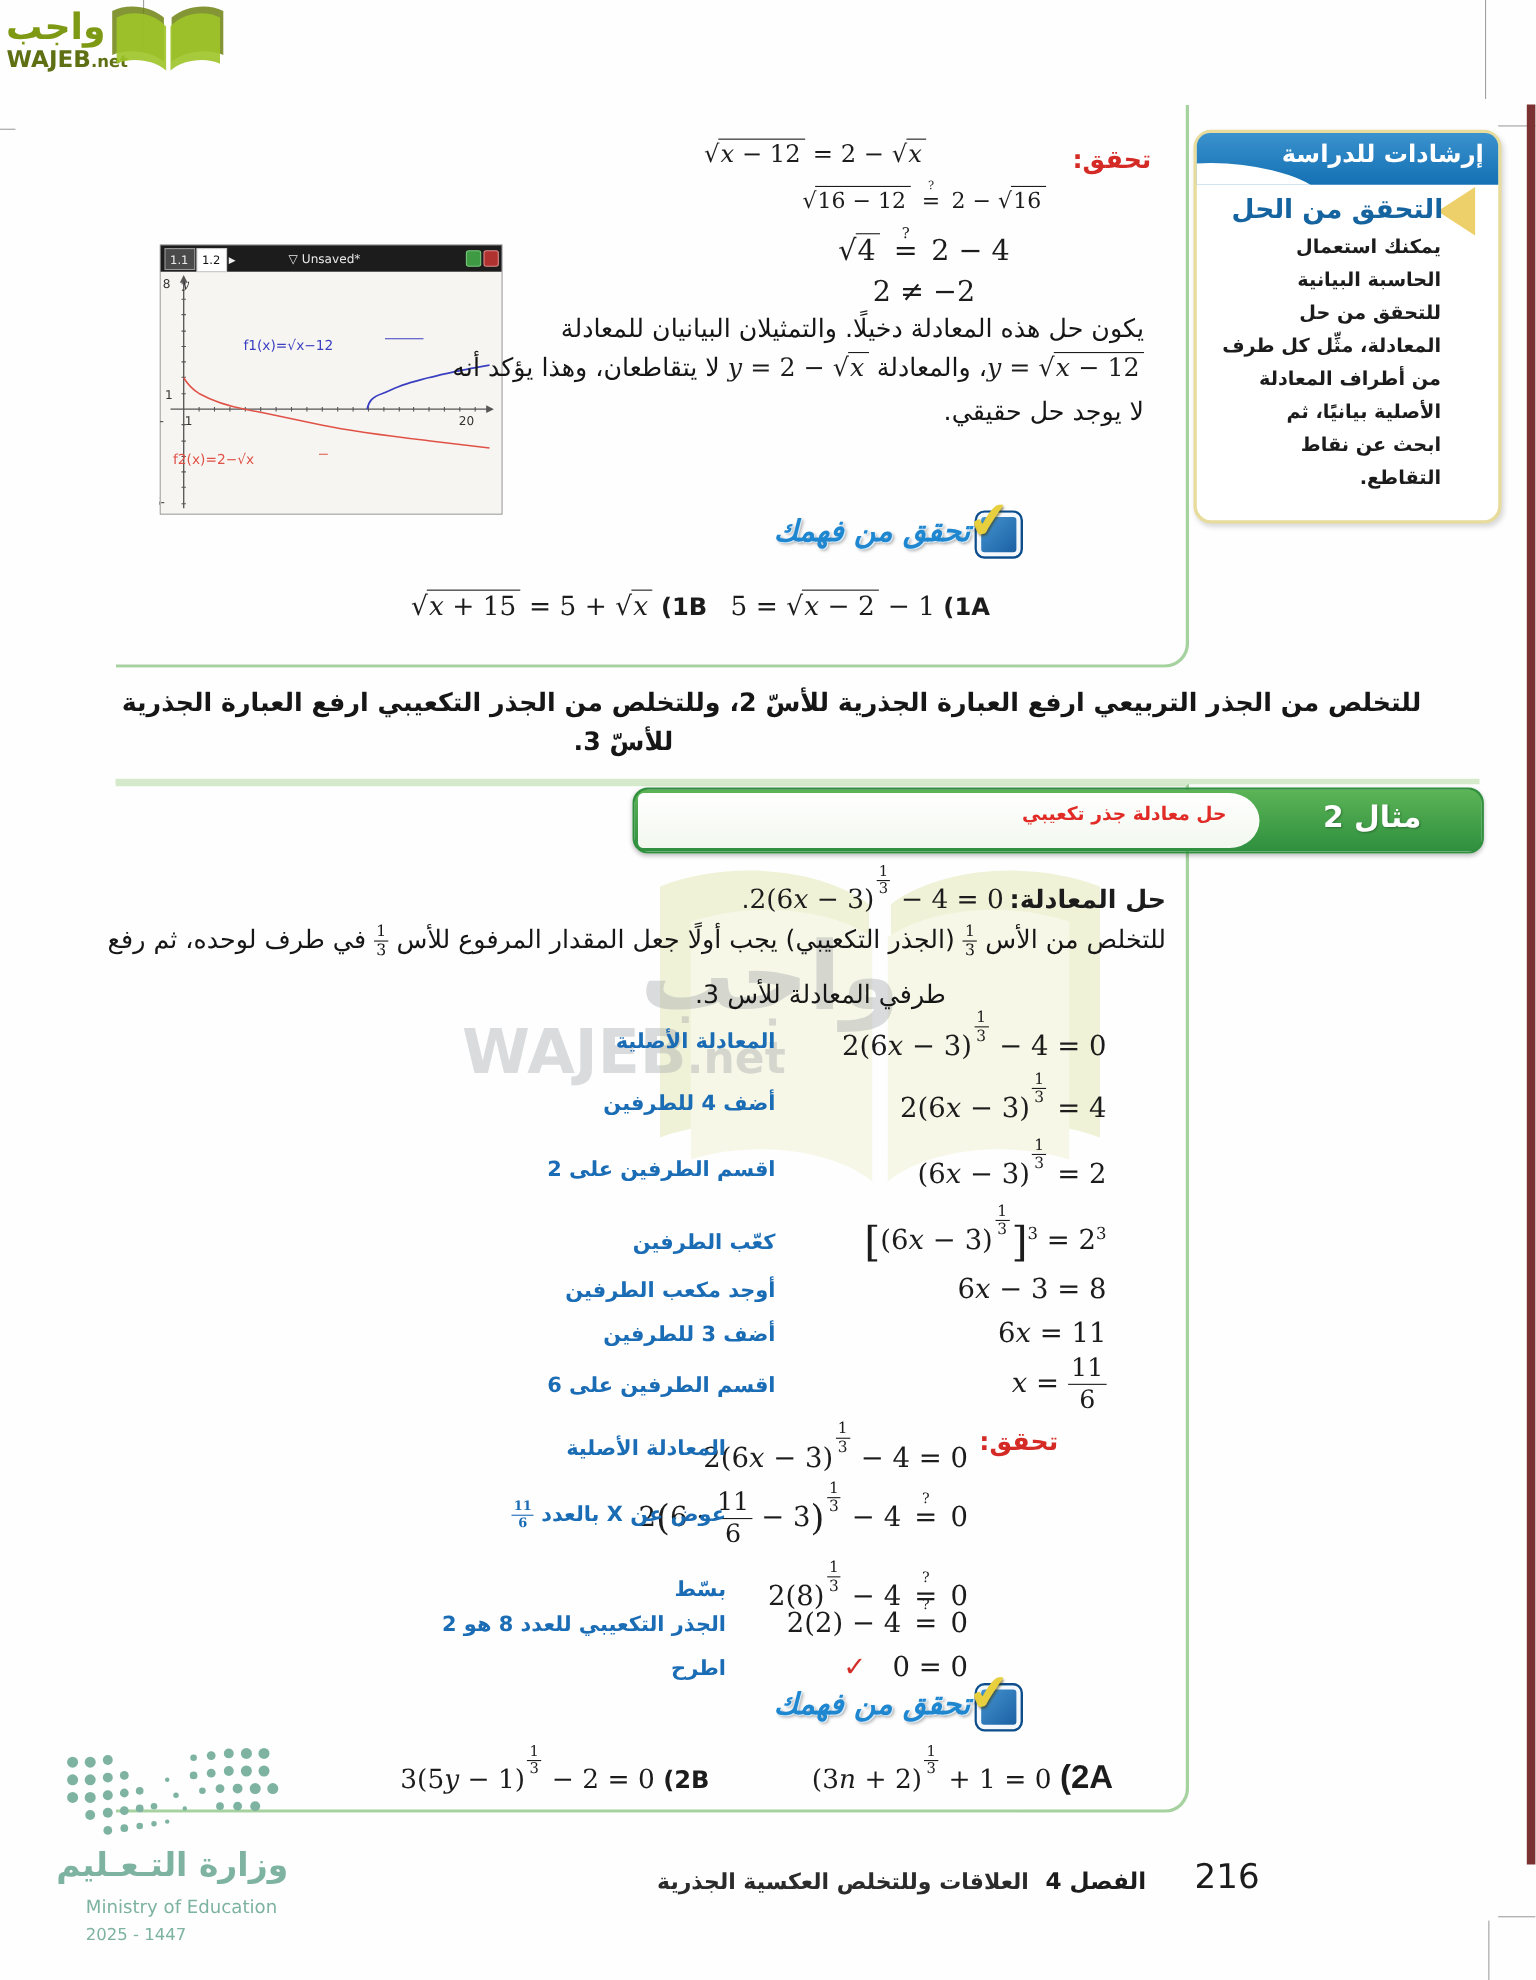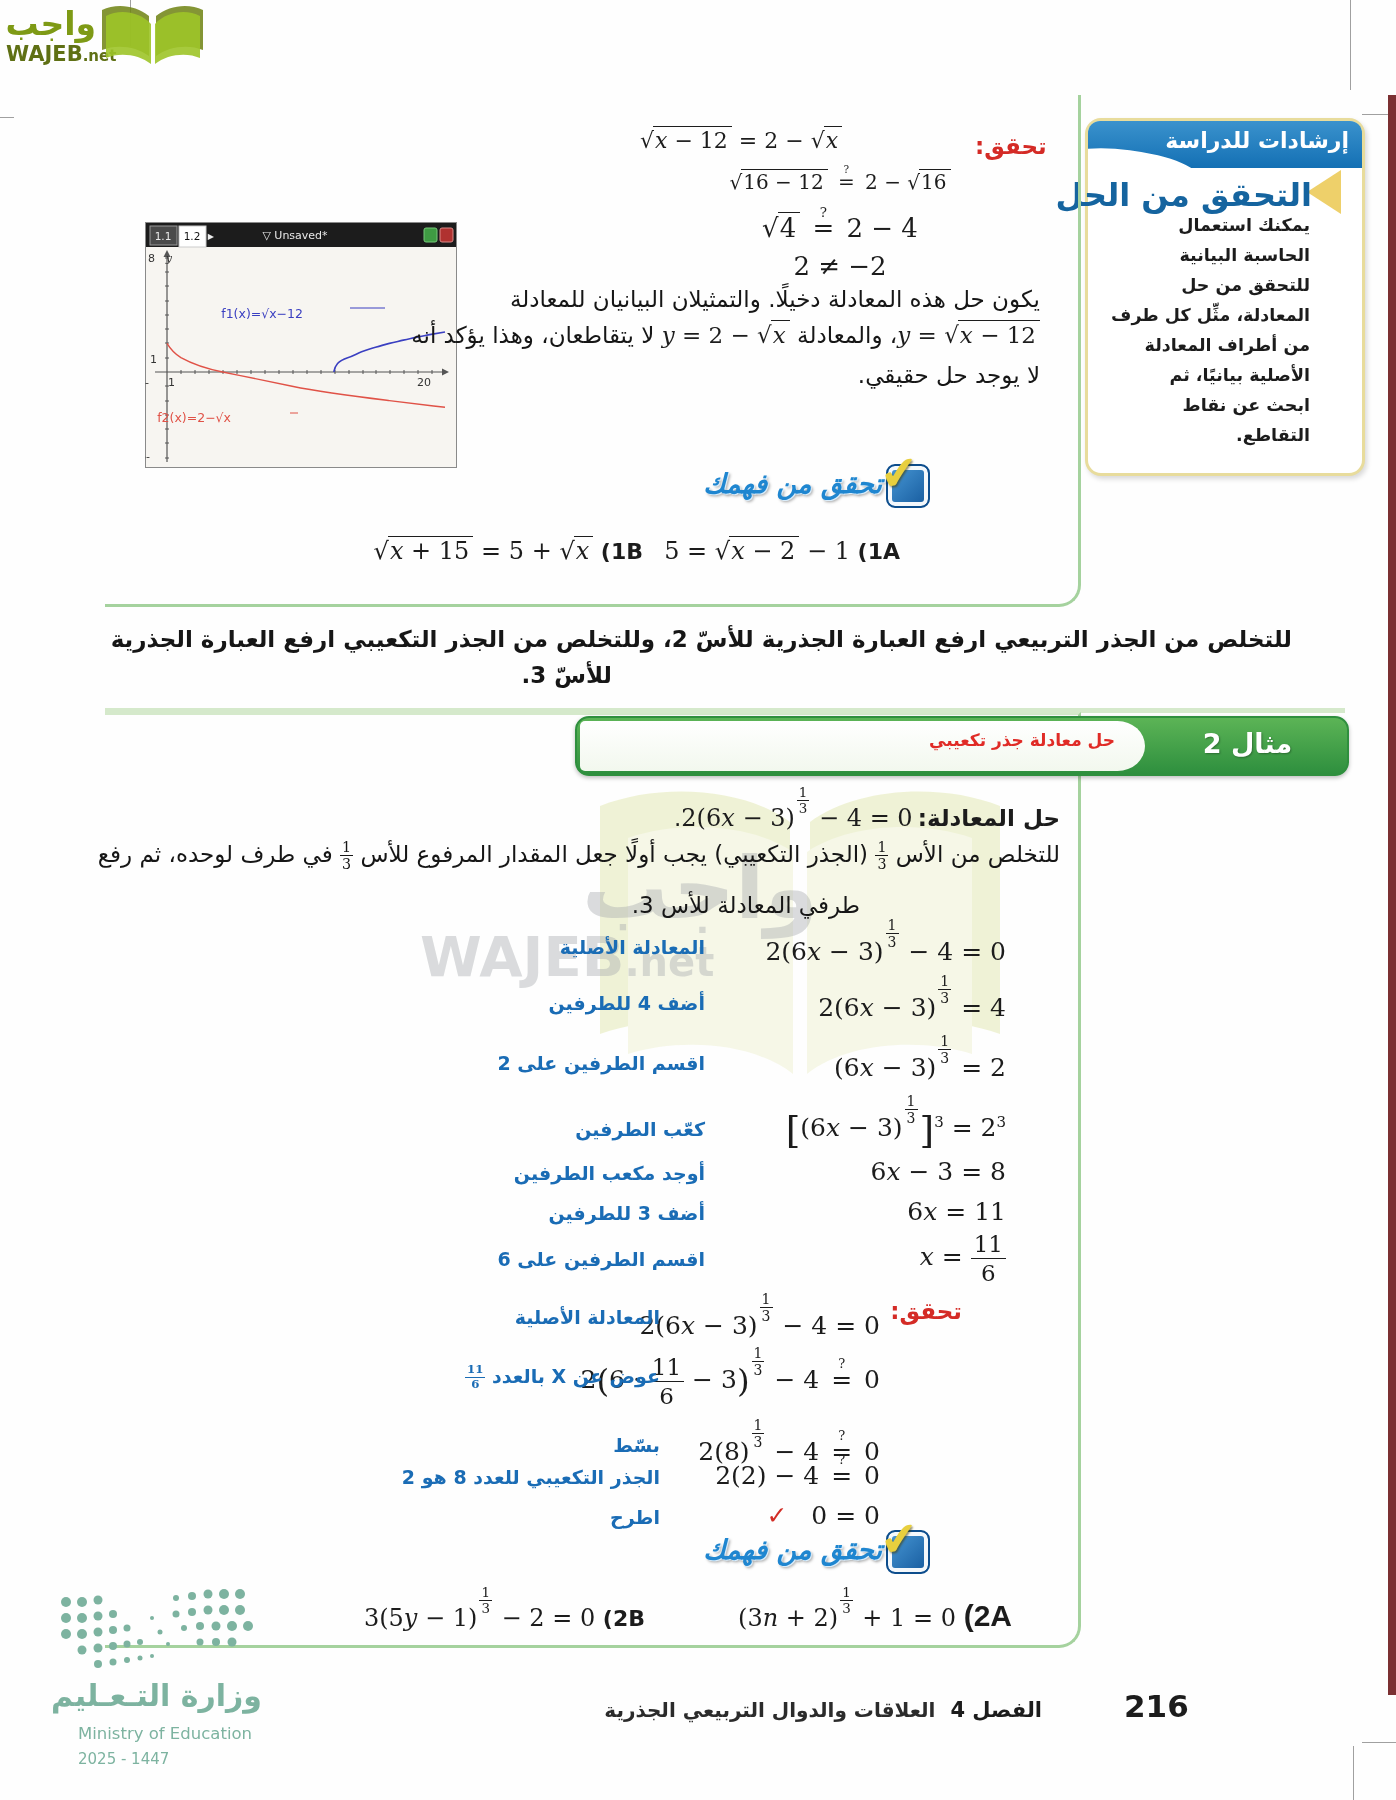--- a/index.html
+++ b/index.html
@@ -92,21 +92,21 @@
 <div class="abs" style="left:420px;top:924px;direction:ltr;">
   <span class="wm" style="font-size:56px;">WAJEB</span><span class="wm" style="font-size:40px;">.net</span>
 </div>
 
 <div class="abs tipbox" style="left:1085px;top:118px;width:250px;height:352px;padding-left:24px;">
   <div class="tiphead">
     <span>إرشادات للدراسة</span>
   </div>
 </div>
 <div class="abs tiptri" style="left:1307px;top:170px;"></div>
-<div class="abs" style="right:84px;top:176px;color:#15649f;font-weight:bold;font-size:32px;direction:rtl;margin-left:10px;">التحقق من الحل</div>
+<div class="abs" style="right:84px;top:176px;color:#15649f;font-weight:bold;font-size:24px;direction:rtl;margin-left:10px;">التحقق من الحل</div>
 <div class="abs" style="right:86px;top:215px;font-size:17.5px;font-weight:bold;direction:rtl;">يمكنك استعمال</div>
 <div class="abs" style="right:86px;top:245px;font-size:17.5px;font-weight:bold;direction:rtl;">الحاسبة البيانية</div>
 <div class="abs" style="right:86px;top:275px;font-size:17.5px;font-weight:bold;direction:rtl;">للتحقق من حل</div>
 <div class="abs" style="right:86px;top:305px;font-size:17.5px;font-weight:bold;direction:rtl;">المعادلة، مثِّل كل طرف</div>
 <div class="abs" style="right:86px;top:335px;font-size:17.5px;font-weight:bold;direction:rtl;">من أطراف المعادلة</div>
 <div class="abs" style="right:86px;top:365px;font-size:17.5px;font-weight:bold;direction:rtl;">الأصلية بيانيًا، ثم</div>
 <div class="abs" style="right:86px;top:395px;font-size:17.5px;font-weight:bold;direction:rtl;">ابحث عن نقاط</div>
 <div class="abs" style="right:86px;top:425px;font-size:17.5px;font-weight:bold;direction:rtl;">التقاطع.</div>
 
 <div class="abs gbox" style="left:105px;top:95px;width:973px;height:509px;"></div>
@@ -272,17 +272,17 @@
       <circle cx="196" cy="38" r="5"></circle>
     <circle cx="148" cy="54" r="3.5"></circle>
       <circle cx="164" cy="54" r="4"></circle>
       <circle cx="180" cy="54" r="4.5"></circle>
   </g>
 </svg>
 <div class="abs" style="left:50px;top:1678px;width:212px;text-align:right;font-size:30px;font-weight:bold;color:#7db3a0;direction:rtl;">وزارة التـعـليم</div>
 <div class="abs" style="left:78px;top:1724px;font-size:16.5px;color:#7db3a0;direction:ltr;">Ministry of Education</div>
 <div class="abs" style="left:78px;top:1750px;font-size:15px;color:#7db3a0;direction:ltr;">2025 - 1447</div>
 
-<div class="abs" style="left:1086px;top:1688px;font-size:31px;font-weight:bold;color:#1c1c1c;direction:ltr;margin-left:38px;">216</div>
+<div class="abs" style="left:1086px;top:1688px;font-size:31px;font-weight:normal;color:#1c1c1c;direction:ltr;">216</div>
 <div class="abs" style="right:354px;top:1698px;direction:rtl;white-space:nowrap;">
   <b style="font-size:21px;">الفصل 4</b>
-  <span style="font-size:20px;font-weight:bold;color:#2b2b2b;margin-right:10px;">العلاقات والدوال التربيعي الجذرية</span>
+  <span style="font-size:20px;font-weight:bold;color:#2b2b2b;margin-right:10px;">العلاقات وللتخلص العكسية الجذرية</span>
 </div>
 
 </body></html>

